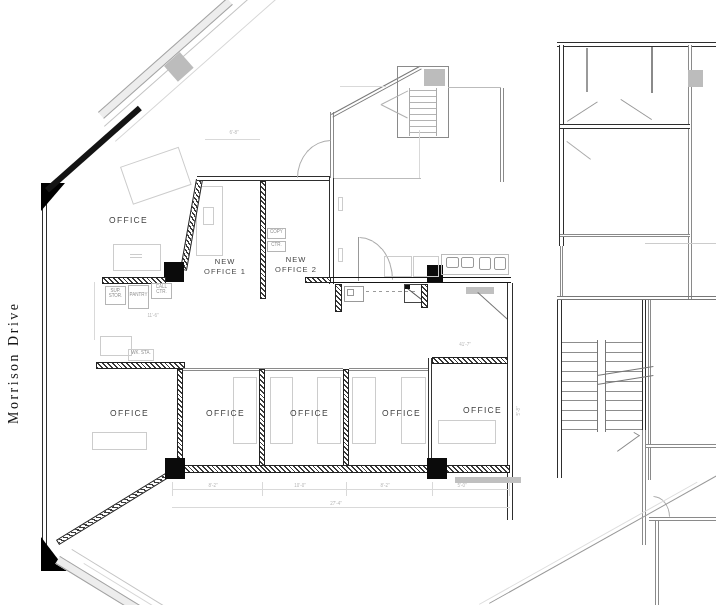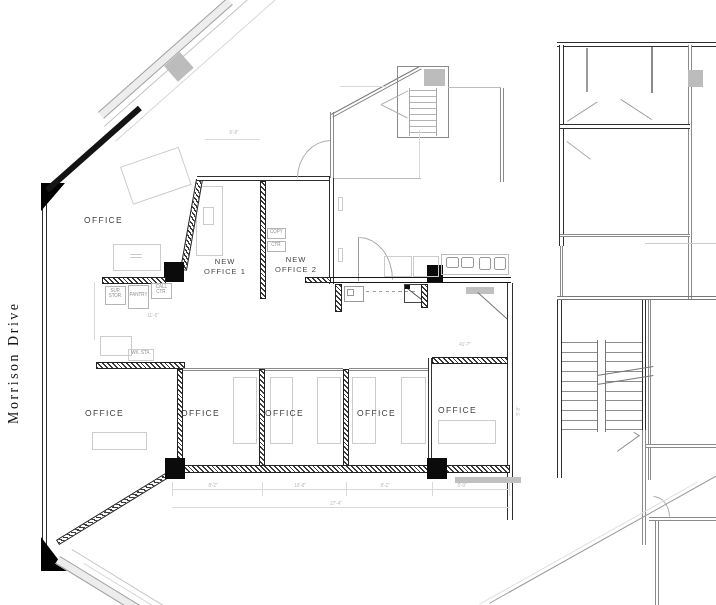--- a/index.html
+++ b/index.html
@@ -14,21 +14,21 @@
   .dwallv{border-left:1.4px solid #2e2e2e;border-right:1.4px solid #2e2e2e;background:#fff;}
   .dwall-l{border-top:1px solid #8a8a8a;border-bottom:1px solid #8a8a8a;background:#fff;}
   .dwallv-l{border-left:1px solid #8a8a8a;border-right:1px solid #8a8a8a;background:#fff;}
   .col{background:#0b0b0b;}
   .gcol{background:#bcbcbc;}
   .furn{border:1px solid #cccccc;background:transparent;}
   .furnd{border:1px solid #999;}
   .line{background:#aaaaaa;}
   .fline{background:#d9d9d9;}
   
-  .lbl{color:#3f3f3f;font-size:8.5px;letter-spacing:1.3px;text-align:left;
+  .lbl{color:#3f3f3f;font-size:8.5px;letter-spacing:1.3px;text-align:right;
        white-space:pre-line;line-height:1.3;}
   .lbl2{color:#3f3f3f;font-size:7.5px;letter-spacing:1px;text-align:center;
         white-space:pre-line;line-height:1.35;}
   .tiny{color:#8f8f8f;font-size:4.5px;letter-spacing:0;text-align:center;
         white-space:pre-line;line-height:1.1;}
   .dim{color:#b8b8b8;font-size:4.5px;letter-spacing:0;text-align:center;white-space:nowrap;}
   .street{font-family:"Liberation Serif",serif;color:#161616;font-size:14px;
           letter-spacing:2.5px;white-space:nowrap;}
   .treads{background:repeating-linear-gradient(180deg,#8d8d8d 0,#8d8d8d 1px,transparent 1px,transparent 9.7px);}
   .ladder{background:repeating-linear-gradient(180deg,#b3b3b3 0,#b3b3b3 1px,transparent 1px,transparent 6px);}

